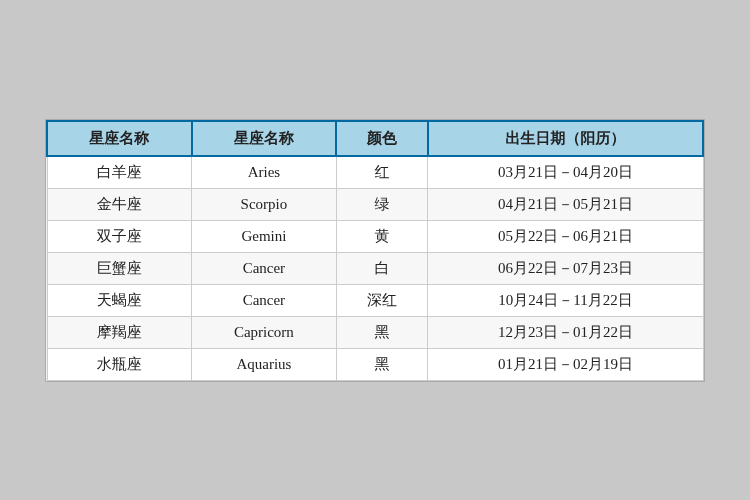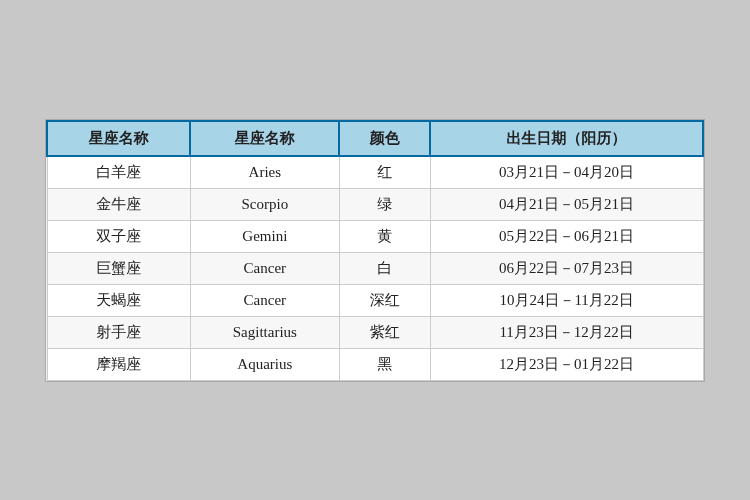--- a/index.html
+++ b/index.html
@@ -87,26 +87,26 @@
           <td>白</td>
           <td>06月22日－07月23日</td>
         </tr>
         <tr>
           <td>天蝎座</td>
           <td>Cancer</td>
           <td>深红</td>
           <td>10月24日－11月22日</td>
         </tr>
         <tr>
-          <td>射手座</td>
-          <td>Sagittarius</td>
-          <td>紫红</td>
-          <td>11月23日－12月22日</td>
+          <td>摩羯座</td>
+          <td>Capricorn</td>
+          <td>黑</td>
+          <td>12月23日－01月22日</td>
         </tr>
         <tr>
-          <td>摩羯座</td>
+          <td>水瓶座</td>
           <td>Aquarius</td>
           <td>黑</td>
-          <td>12月23日－01月22日</td>
+          <td>01月21日－02月19日</td>
         </tr>
       </tbody>
   </table>
 </div>
 
 </body></html>

